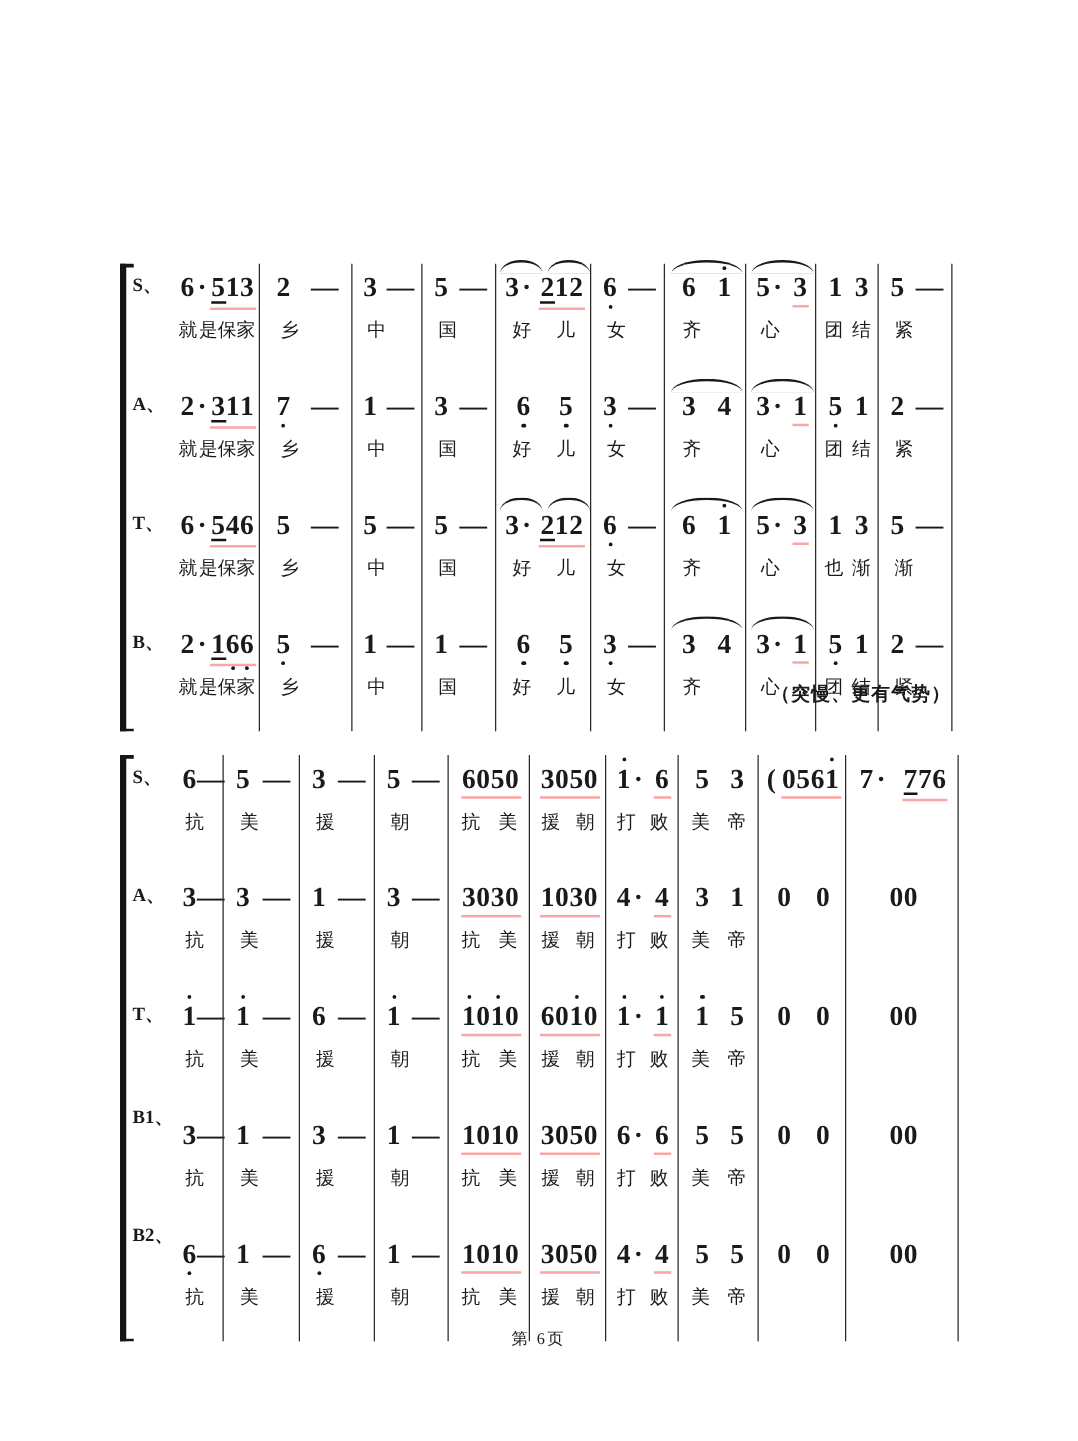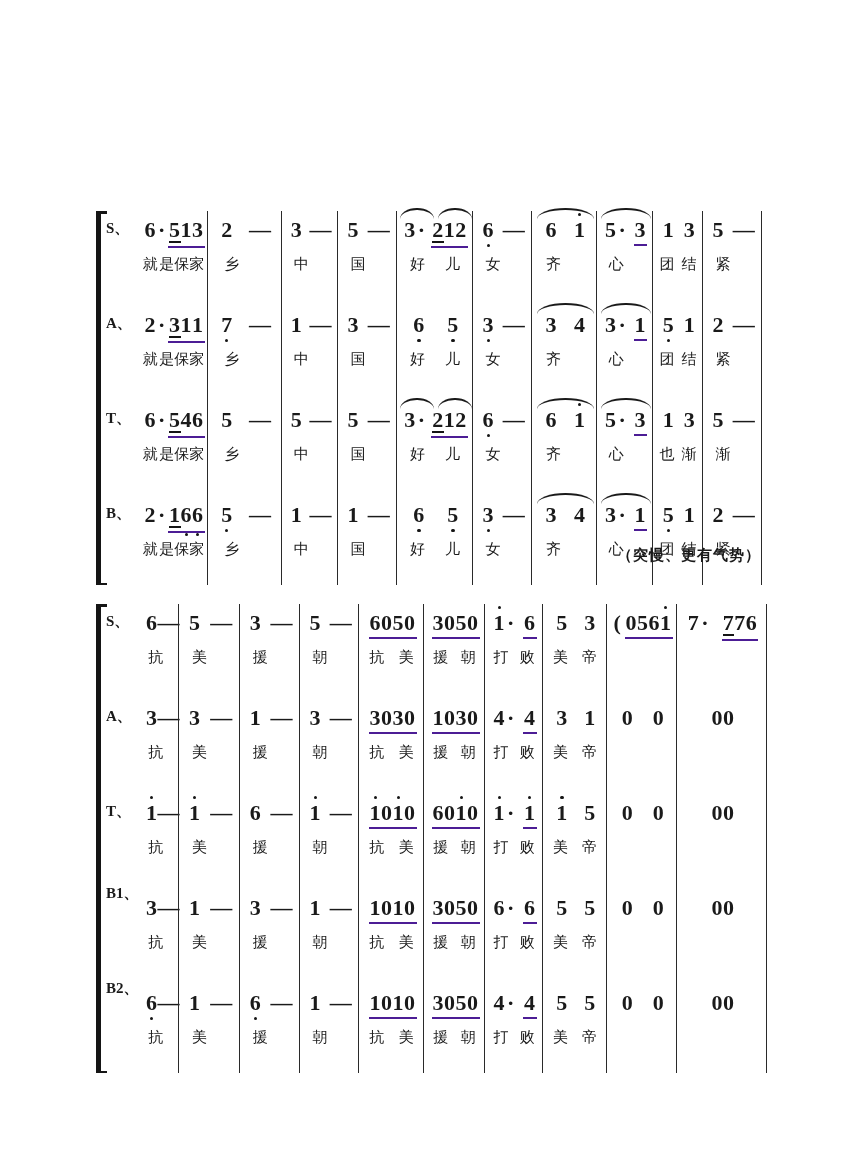--- a/index.html
+++ b/index.html
@@ -28,21 +28,21 @@
   .lcell{flex:0 0 auto;box-sizing:border-box;display:flex;justify-content:space-around;
          align-items:center;font-size:15px;padding:0 3px;}
   .syl{white-space:nowrap;}
   .tk{white-space:nowrap;}
   .nt{position:relative;display:inline-block;letter-spacing:0.5px;}
   .nt.hi::after,.nt.lo::after{content:"";position:absolute;left:50%;margin-left:-1.6px;
         width:3.2px;height:3.2px;border-radius:50%;background:#151515;}
   .nt.hi::after{top:-6px;}
   .nt.lo::after{bottom:-6px;}
   .grp .nt.lo::after{bottom:-10px;}
-  .grp{display:inline-block;border-bottom:2px solid #4c1d95;padding:0 1px 3px 1px;line-height:1;}
+  .grp{display:inline-block;border-bottom:2px solid #fca5a5;padding:0 1px 3px 1px;line-height:1;}
   .grp2{display:inline-block;border-bottom:2px solid #151515;line-height:1;}
   .ad{display:inline-block;margin:0 2px 0 2px;font-weight:bold;}
   .dash{display:inline-block;font-weight:bold;}
   .par{display:inline-block;font-weight:bold;margin-right:1px;}
   .arc{position:absolute;height:9px;border-top:2px solid #1a1a1a;
        border-radius:50% 50% 0 0 / 100% 100% 0 0;top:3px;}
   .annotation{position:absolute;font-size:15px;font-weight:bold;letter-spacing:1px;white-space:nowrap;}
   .footer{position:absolute;left:0;right:0;text-align:center;font-size:13px;letter-spacing:2px;}
 </style>
 </head>
@@ -875,13 +875,14 @@
         <div class="bar" style="left: 253px;"></div>
         <div class="bar" style="left: 318px;"></div>
         <div class="bar" style="left: 379px;"></div>
         <div class="bar" style="left: 437px;"></div>
         <div class="bar" style="left: 501px;"></div>
         <div class="bar" style="left: 571px;"></div>
         <div class="bar" style="left: 661px;"></div>
       </div>
     </div>
   <div class="annotation" style="left:617px;top:546px;">（突慢、更有气势）</div>
+  <div class="footer" style="top:1062px;">第 6页</div>
 </div>
 
 </body></html>

